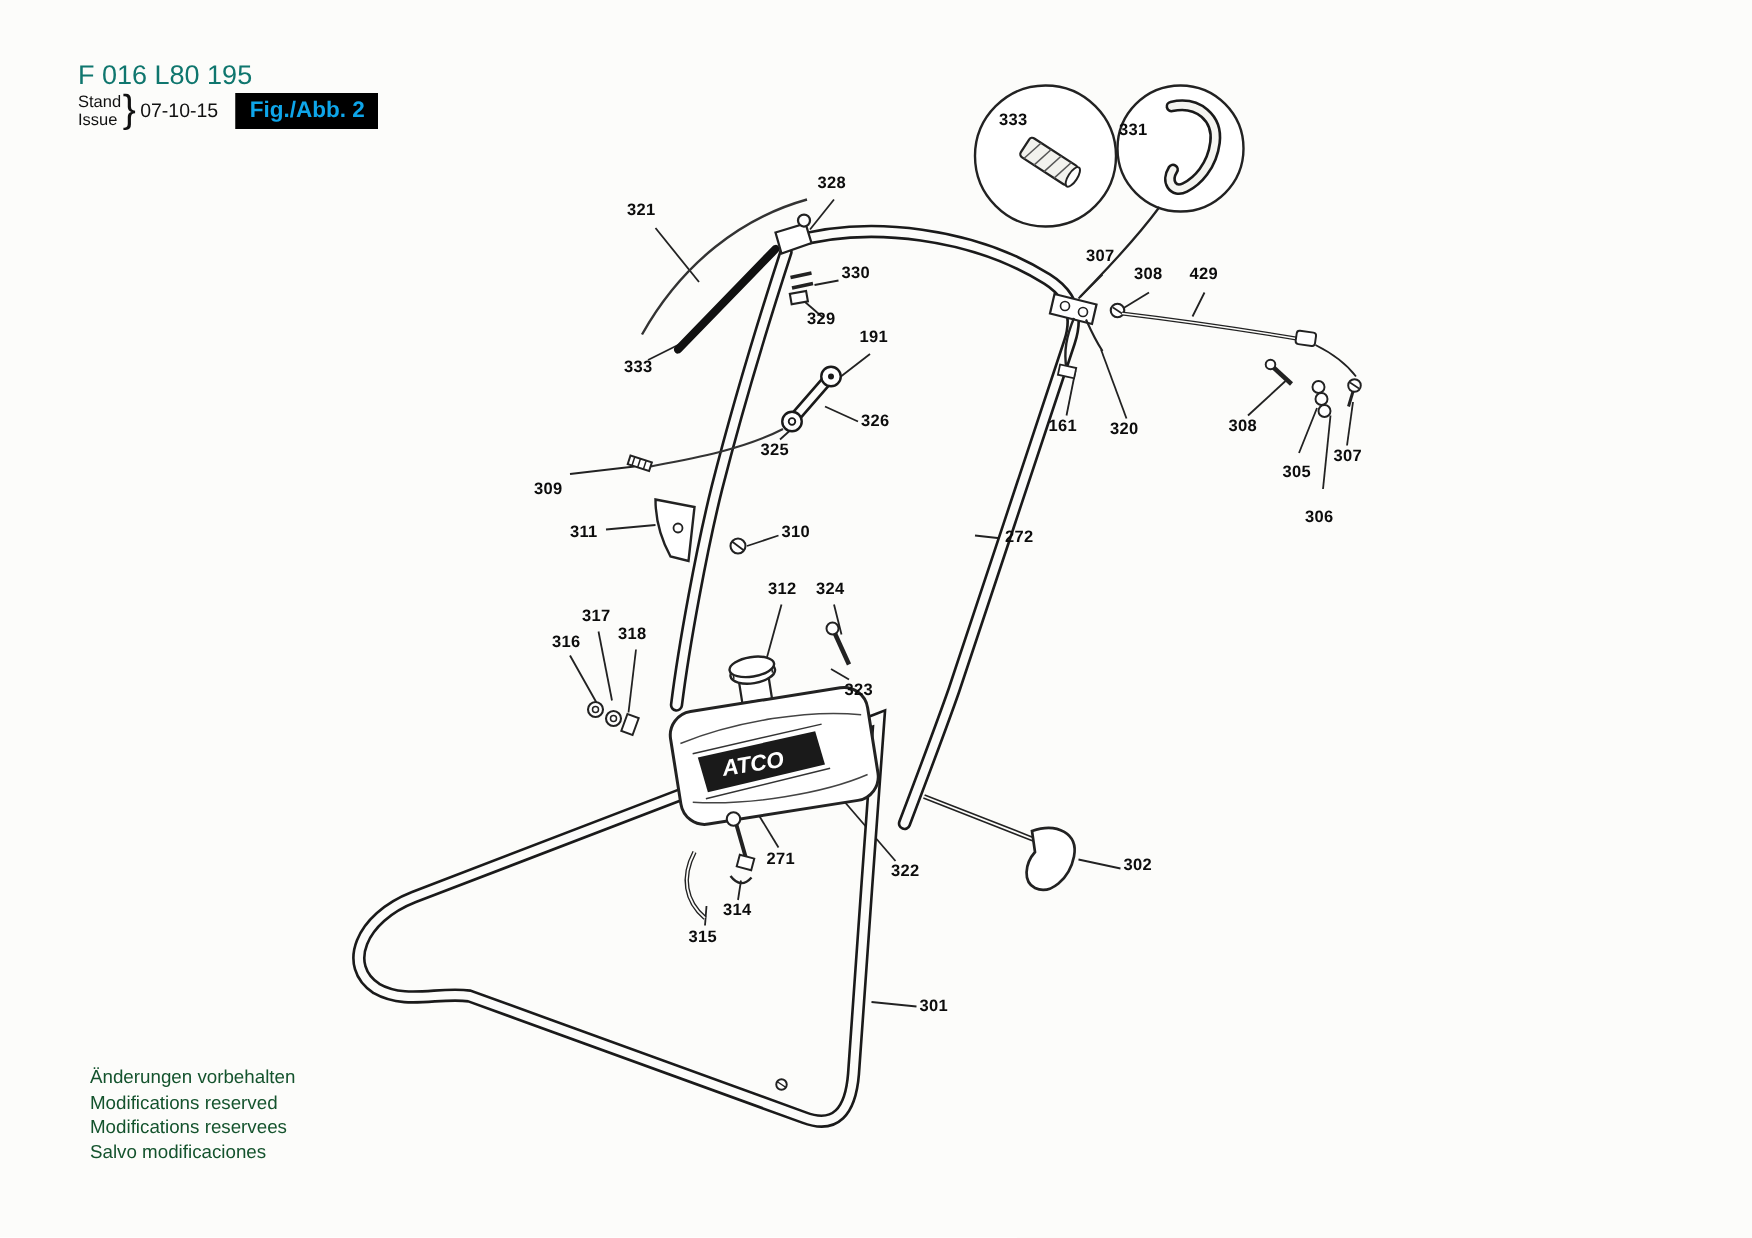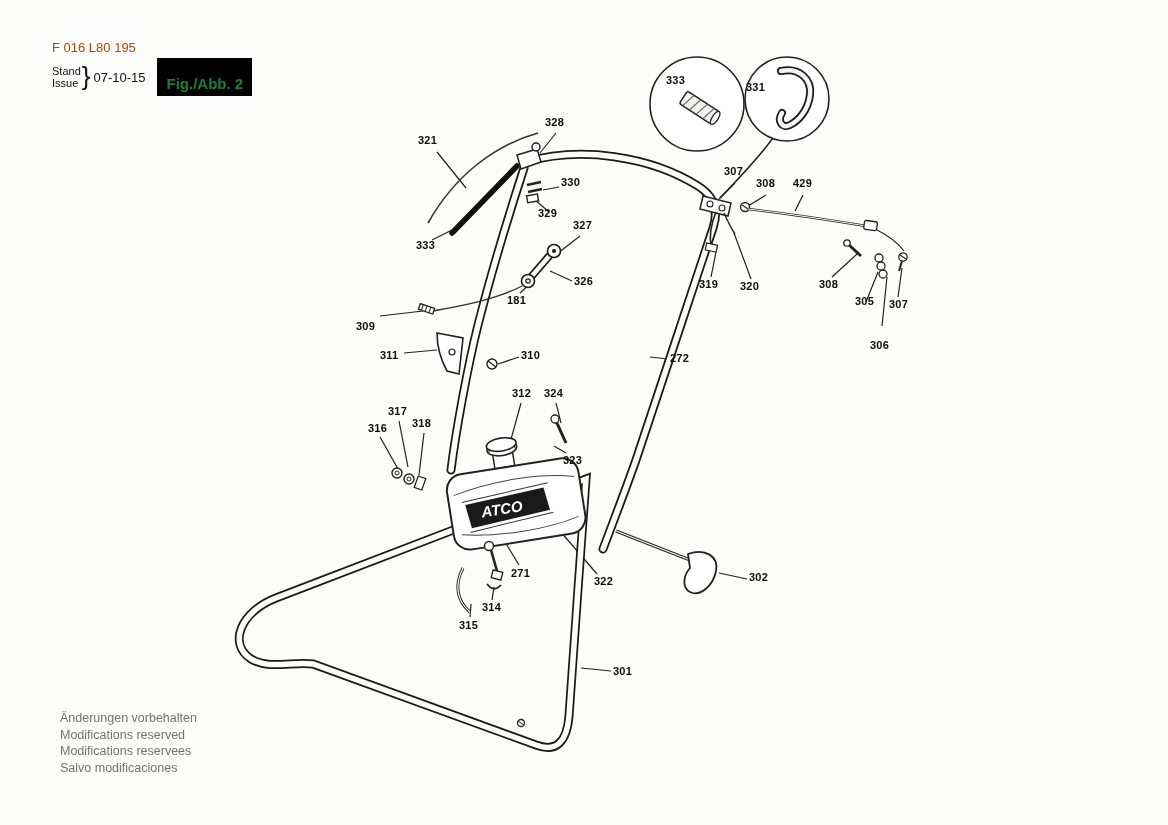--- a/index.html
+++ b/index.html
@@ -5,30 +5,30 @@
   html,body{margin:0;padding:0;background:#ffffff;}
   #canvas{
     position:relative;width:1168px;height:825px;background:#fcfcfa;
     font-family:"Liberation Sans", sans-serif;overflow:hidden;
   }
   .art{position:absolute;left:0;top:0;}
   .plabel{
     position:absolute;font-weight:bold;font-size:11px;color:#0c0c0c;
     white-space:nowrap;letter-spacing:.2px;
   }
-  .code{position:absolute;left:52px;top:40px;font-size:13px;color:#c2410c;}
+  .code{position:absolute;left:52px;top:40px;font-size:18px;color:#0f766e;}
   .si{position:absolute;left:52px;top:58px;display:flex;align-items:center;}
   .si .two{display:flex;flex-direction:column;font-size:11px;line-height:12px;color:#111;}
   .brace{font-size:26px;font-weight:300;color:#111;margin:0 3px 0 1px;transform:translateY(-1px);}
   .date{font-size:13px;color:#111;}
   .figbox{
-    margin-left:12px;background:#000;color:#15803d;font-weight:bold;font-size:15px;
-    padding:16px 8px 3px 8px;border:1.5px solid #000;
+    margin-left:12px;background:#000;color:#0ea5e9;font-weight:bold;font-size:15px;
+    padding:2px 8px 3px 8px;border:1.5px solid #000;
   }
-  .footer{position:absolute;left:60px;top:710px;font-size:12.5px;line-height:16.5px;color:#737373;}
+  .footer{position:absolute;left:60px;top:710px;font-size:12.5px;line-height:16.5px;color:#14532d;}
 </style>
 </head>
 <body>
 
 <div id="canvas">
 
   <div class="code">F 016 L80 195</div>
   <div class="si">
     <span class="two">
       <span>Stand</span>
@@ -232,31 +232,31 @@
       <path d="M781,71 C799,67 812,79 810,95 C808,111 798,121 790,125 C782,129 777,121 782,113" fill="none" stroke="#f4f4f0" stroke-width="4.5" stroke-linecap="round"></path>
     </g>
 
     <path d="M773,138 C753,165 733,184 720,198" fill="none" stroke="#222" stroke-width="1.5"></path>
   </svg>
 
   <span class="plabel" style="left:545px;top:116px">328</span>
   <span class="plabel" style="left:418px;top:134px">321</span>
   <span class="plabel" style="left:561px;top:176px">330</span>
   <span class="plabel" style="left:538px;top:207px">329</span>
-  <span class="plabel" style="left:573px;top:219px">327</span>
+  <span class="plabel" style="left:573px;top:219px">191</span>
   <span class="plabel" style="left:416px;top:239px">333</span>
   <span class="plabel" style="left:574px;top:275px">326</span>
-  <span class="plabel" style="left:507px;top:294px">181</span>
+  <span class="plabel" style="left:507px;top:294px">325</span>
   <span class="plabel" style="left:724px;top:165px">307</span>
   <span class="plabel" style="left:756px;top:177px">308</span>
   <span class="plabel" style="left:793px;top:177px">429</span>
-  <span class="plabel" style="left:699px;top:278px">319</span>
+  <span class="plabel" style="left:699px;top:278px">161</span>
   <span class="plabel" style="left:740px;top:280px">320</span>
   <span class="plabel" style="left:819px;top:278px">308</span>
-  <span class="plabel" style="left:855px;top:295px">305</span>
+  <span class="plabel" style="left:855px;top:309px">305</span>
   <span class="plabel" style="left:889px;top:298px">307</span>
   <span class="plabel" style="left:870px;top:339px">306</span>
   <span class="plabel" style="left:356px;top:320px">309</span>
   <span class="plabel" style="left:380px;top:349px">311</span>
   <span class="plabel" style="left:521px;top:349px">310</span>
   <span class="plabel" style="left:512px;top:387px">312</span>
   <span class="plabel" style="left:544px;top:387px">324</span>
   <span class="plabel" style="left:670px;top:352px">272</span>
   <span class="plabel" style="left:388px;top:405px">317</span>
   <span class="plabel" style="left:368px;top:422px">316</span>

